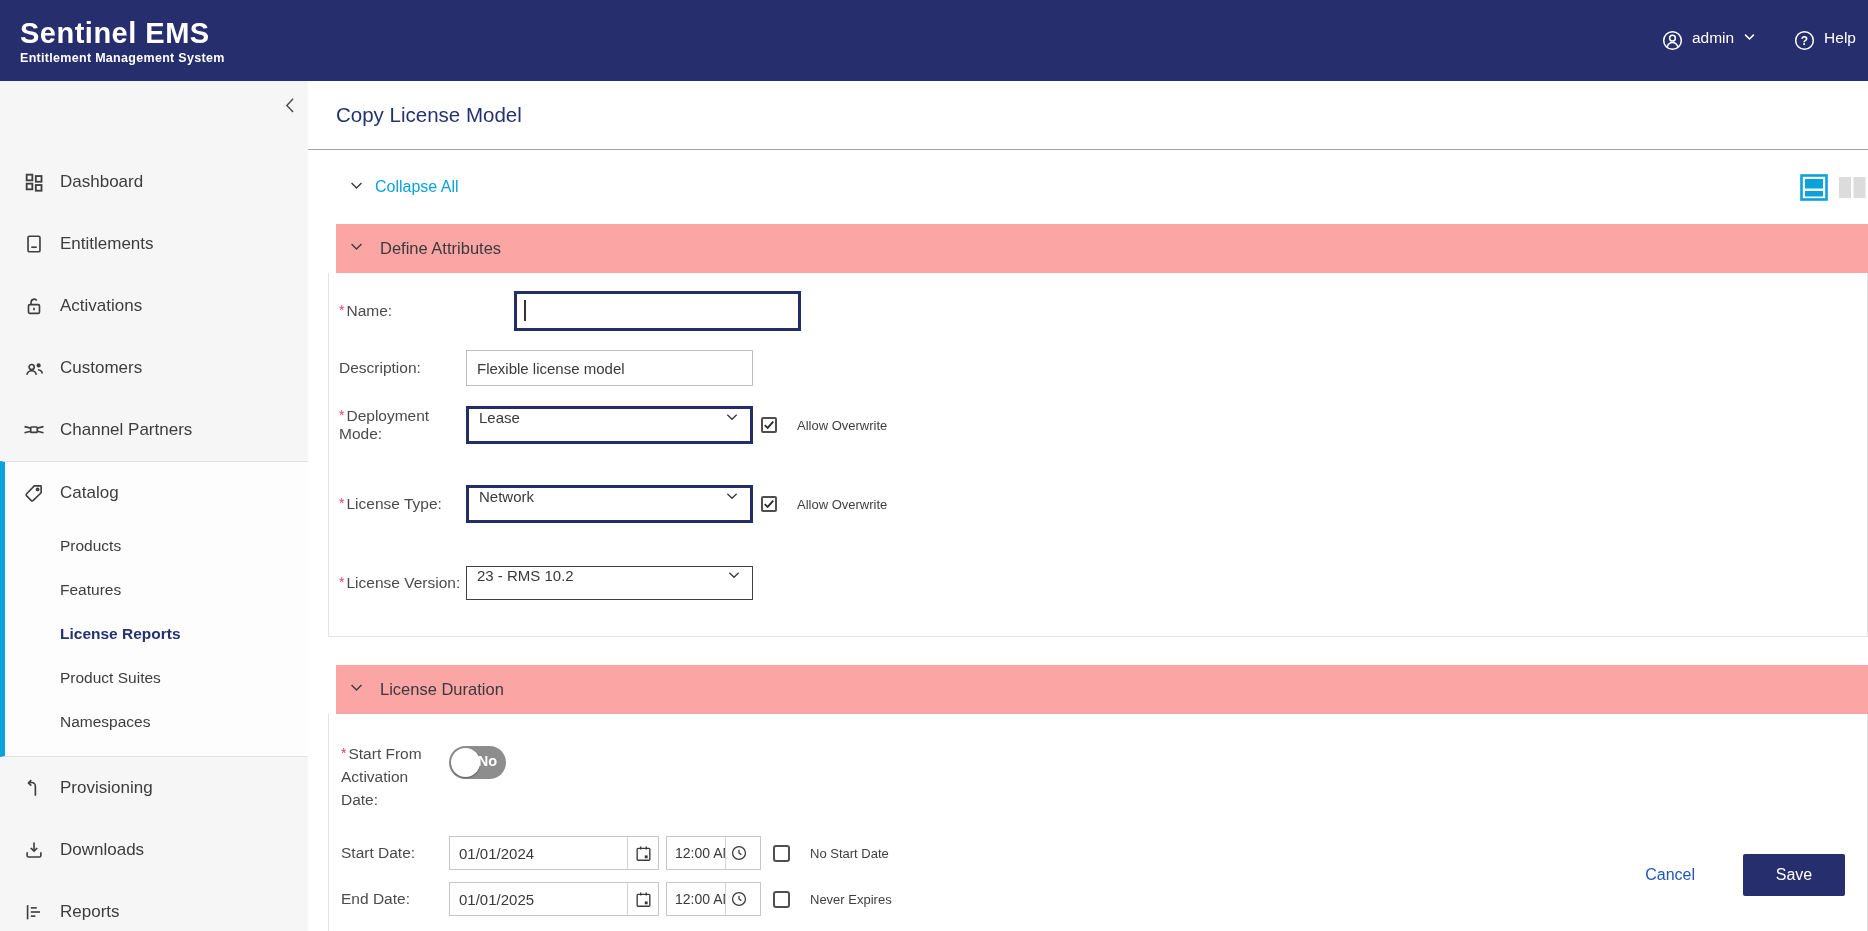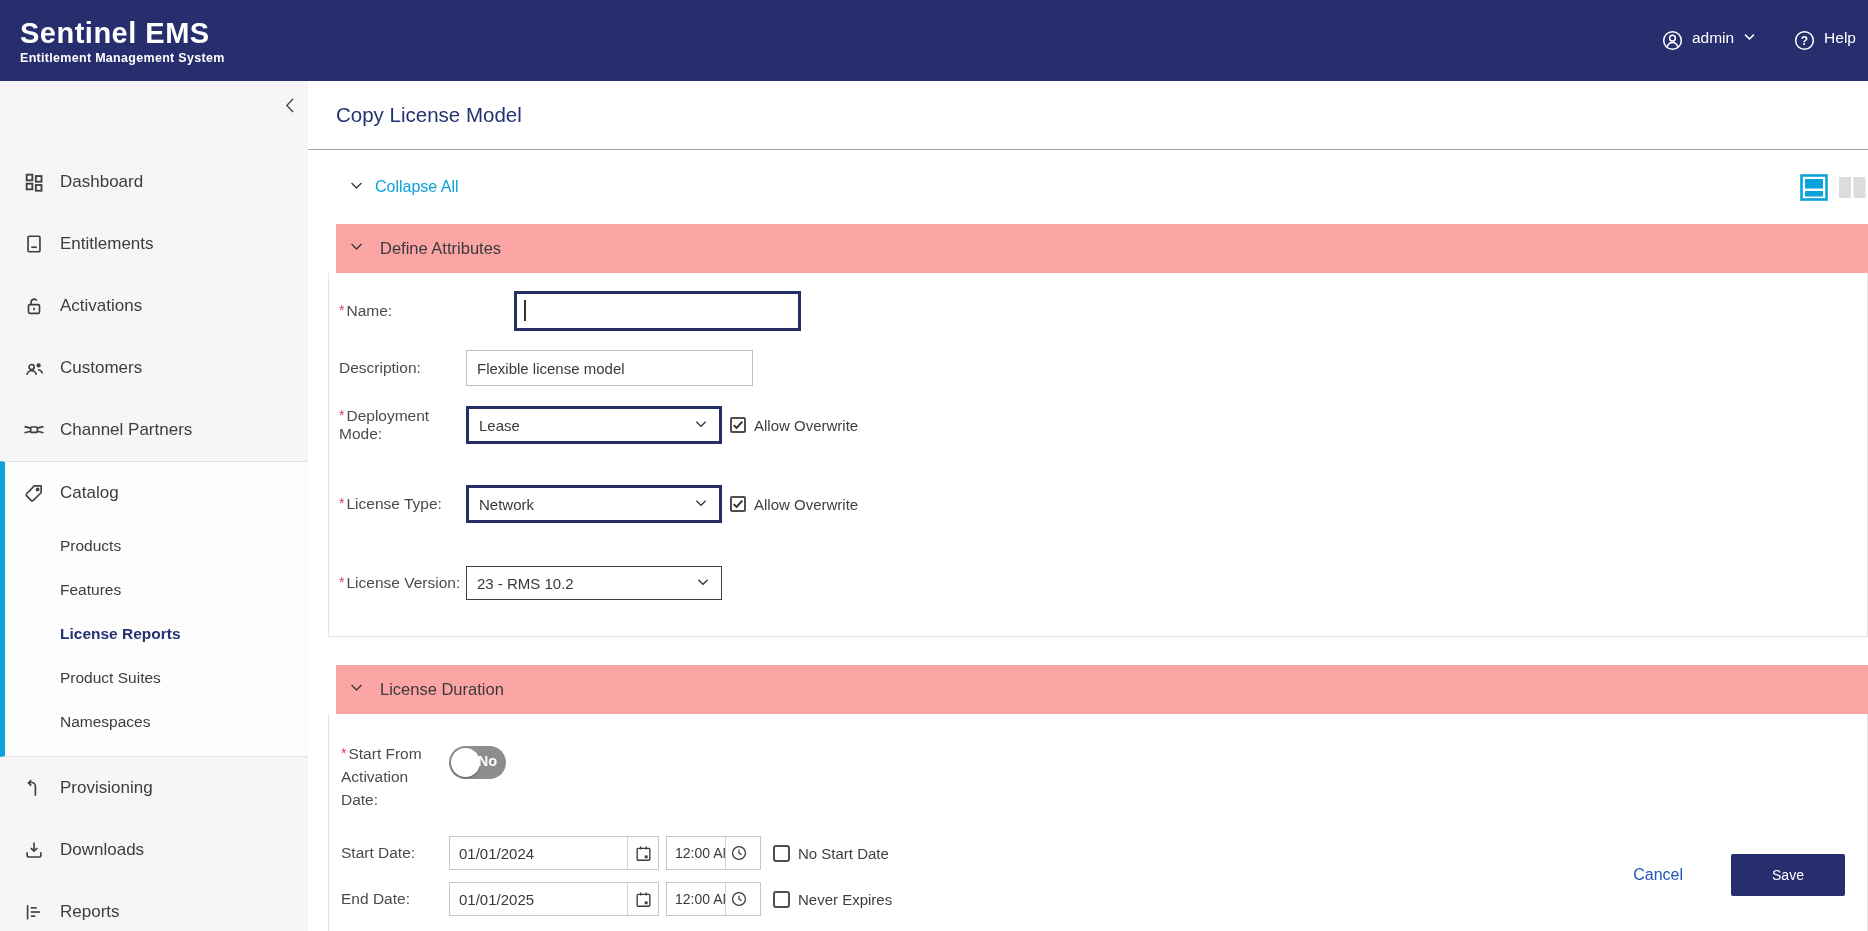--- a/index.html
+++ b/index.html
@@ -66,29 +66,29 @@
 
   .tinput { width:287px; height:36px; border:1px solid #bfbfbf; background:#fff;
             font-size:15px; color:#3a3a3a; padding:0 10px;
             font-family:"Liberation Sans", sans-serif; }
   .focused { border:3px solid #232d66 !important; height:40px !important; }
   .namewrap { position:relative; width:287px; }
   .caret { position:absolute; left:10px; top:9px; width:1.5px; height:21px; background:#333;
            animation:blink 1.1s steps(1) infinite; }
   @keyframes blink { 50% { opacity:0; } }
 
-  .fselect { width:256px; height:38px; border:3px solid #232d66; background:#fff;
-             display:flex; align-items:center; justify-content:space-between;
+  .fselect { width:287px; height:38px; border:3px solid #232d66; background:#fff;
+             display:flex; align-items:flex-start; justify-content:space-between;
              padding:0 10px 0 10px; font-size:15px; color:#3a3a3a; cursor:pointer; }
   .fselect.plain { border:1px solid #404040; height:34px; }
 
   .chk { display:flex; align-items:center; margin-left:8px; cursor:pointer; }
   .chkbox { width:16px; height:16px; border:2px solid #4f4f4f; border-radius:2px;
             background:#fff; display:flex; align-items:center; justify-content:center; }
-  .chk span.cl { margin-left:8px; font-size:15px; color:#3f3f3f; }
+  .chk span.cl { margin-left:20px; font-size:13px; color:#3f3f3f; }
 
   .two-line { line-height:23px; margin-top:-4px; }
   .toggle { position:relative; width:57px; height:33px; border-radius:17px; background:#8d8d8d;
             cursor:pointer; flex:0 0 57px; }
   .knob { position:absolute; left:2px; top:2px; width:29px; height:29px; border-radius:50%;
           background:#fff; box-shadow:0 1px 2px rgba(0,0,0,.35); }
   .tog-label { position:absolute; right:9px; top:7px; color:#fff; font-size:14.5px; font-weight:700; }
 
   .datefield { width:210px; height:34px; border:1px solid #c6c6c6; display:flex; align-items:stretch; }
   .datefield input { border:none; outline:none; flex:1; padding:0 9px; font-size:15px; color:#3a3a3a;
@@ -99,22 +99,22 @@
                margin-left:7px; }
   .timefield input { border:none; outline:none; width:58px; padding:0 0 0 8px; font-size:14px;
                      color:#3a3a3a; font-family:"Liberation Sans", sans-serif; }
   .timefield .icon-btn { width:27px; }
   .datechk { margin-left:12px; }
   .datechk .chkbox { width:17px; height:17px; border-radius:3px; }
 
   .footer-actions { position:absolute; right:23px; top:773px; height:42px;
                     display:flex; align-items:center; gap:48px; }
   .cancel-link { color:#2155b8; font-size:16px; cursor:pointer; }
-  .save-btn { width:114px; height:42px; background:#272e6d; color:#fff; border:none;
-              border-radius:2px; font-size:14px; cursor:pointer;
+  .save-btn { width:102px; height:42px; background:#272e6d; color:#fff; border:none;
+              border-radius:2px; font-size:16px; cursor:pointer;
               font-family:"Liberation Sans", sans-serif; }
 </style>
 </head>
 <body>
 
 <div class="root">
 
   <div class="navbar">
     <div class="logo">
       <div class="logo-title">Sentinel EMS</div>

